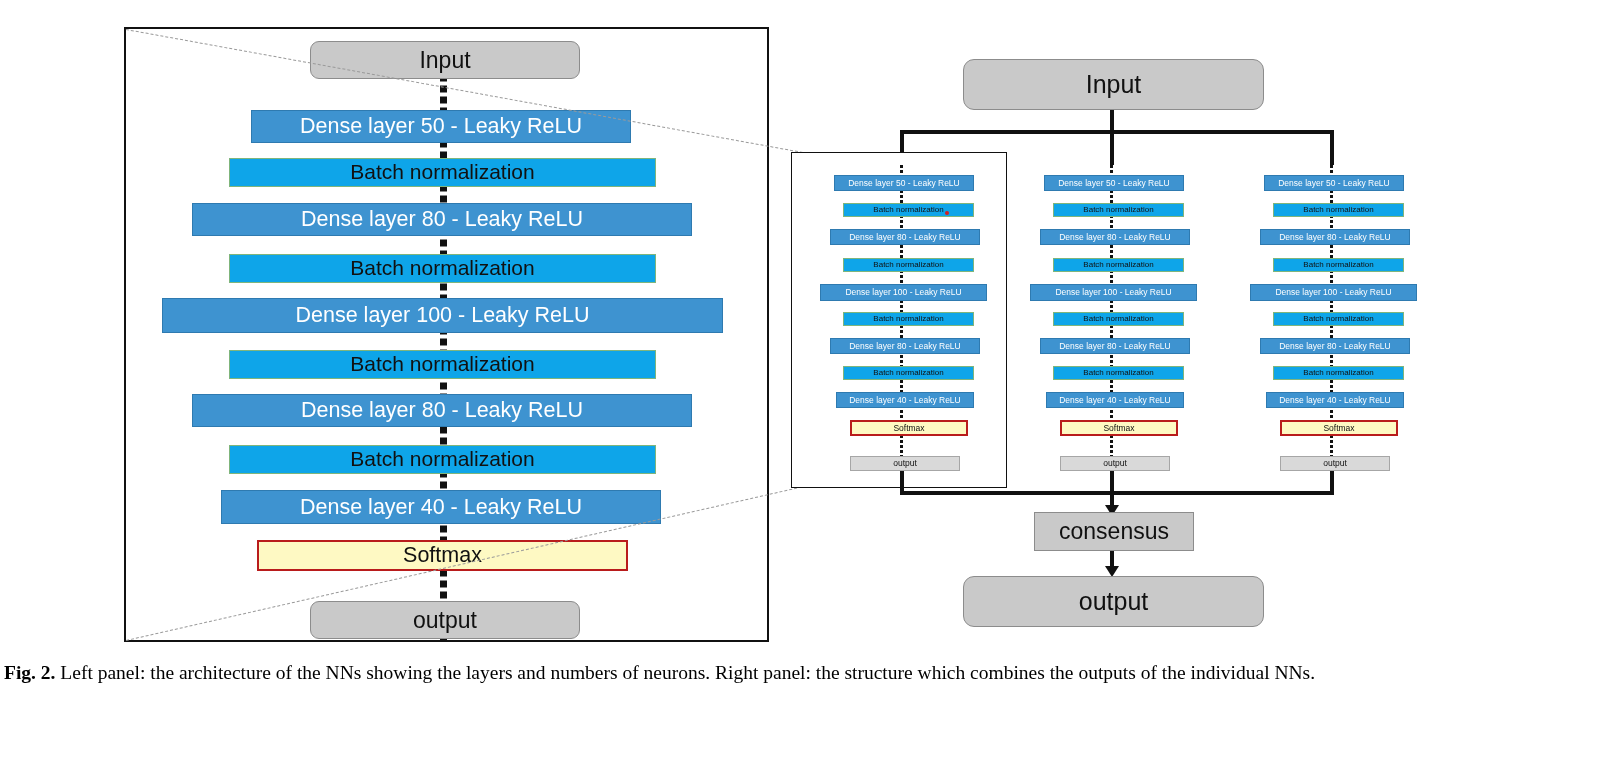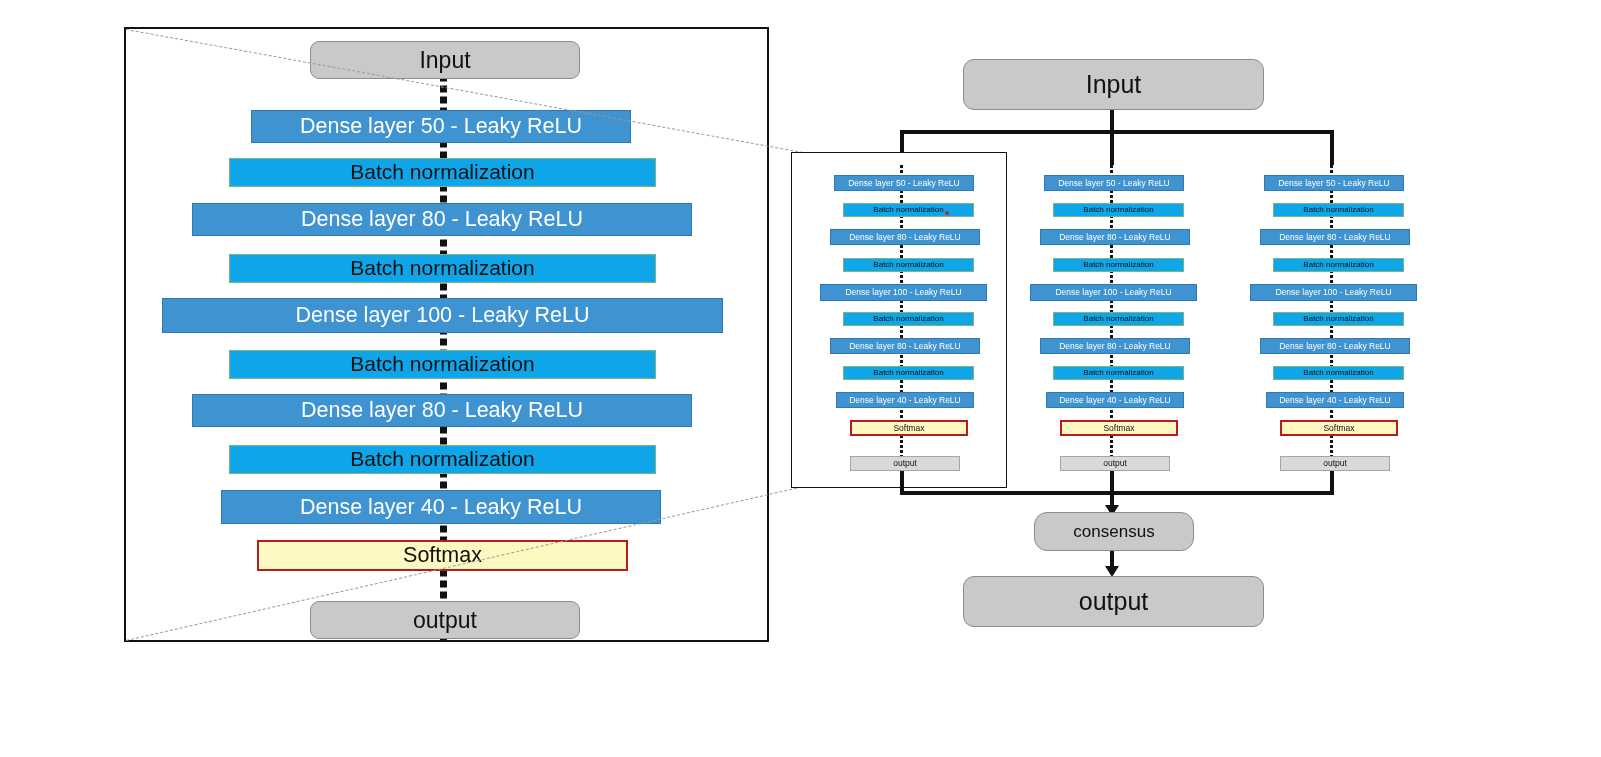--- a/index.html
+++ b/index.html
@@ -242,21 +242,24 @@
   <div class="node softmax" style="left:1280px; top:420px; width:118px; height:16px; font-size:8.5px;">Softmax</div>
   <div class="node outsmall" style="left:1280px; top:456px; width:110px; height:15px; font-size:8.5px;">output</div>
 
   <div class="vline" style="left:900px; top:471px; width:4px; height:22px;"></div>
   <div class="vline" style="left:1110px; top:471px; width:4px; height:22px;"></div>
   <div class="vline" style="left:1330px; top:471px; width:4px; height:22px;"></div>
   <div class="hline" style="left:900px; top:491px; width:434px; height:4px;"></div>
   <div class="vline" style="left:1110px; top:495px; width:4px; height:12px;"></div>
   <div class="arrowdown" style="left:1105px; top:505px;"></div>
 
-  <div class="node grey" style="left:1034px; top:512px; width:160px; height:39px; font-size:17px; border-radius:13px;">consensus</div>
+  <div class="node grey" style="left:1034px; top:512px; width:160px; height:39px; font-size:23px; border-radius:0;">consensus</div>
 
   <div class="vline" style="left:1110px; top:551px; width:4px; height:18px;"></div>
   <div class="arrowdown" style="left:1105px; top:566px;"></div>
 
   <div class="node grey" style="left:963px; top:576px; width:301px; height:51px; font-size:25px; border-radius:11px;">output</div>
 
+  <div id="caption">
+    <span class="lead">Fig. 2.</span><span> Left panel: the architecture of the NNs showing the layers and numbers of neurons. Right panel: the structure which combines the outputs of the individual NNs.</span>
+  </div>
 
 </div>
 
 </body></html>

